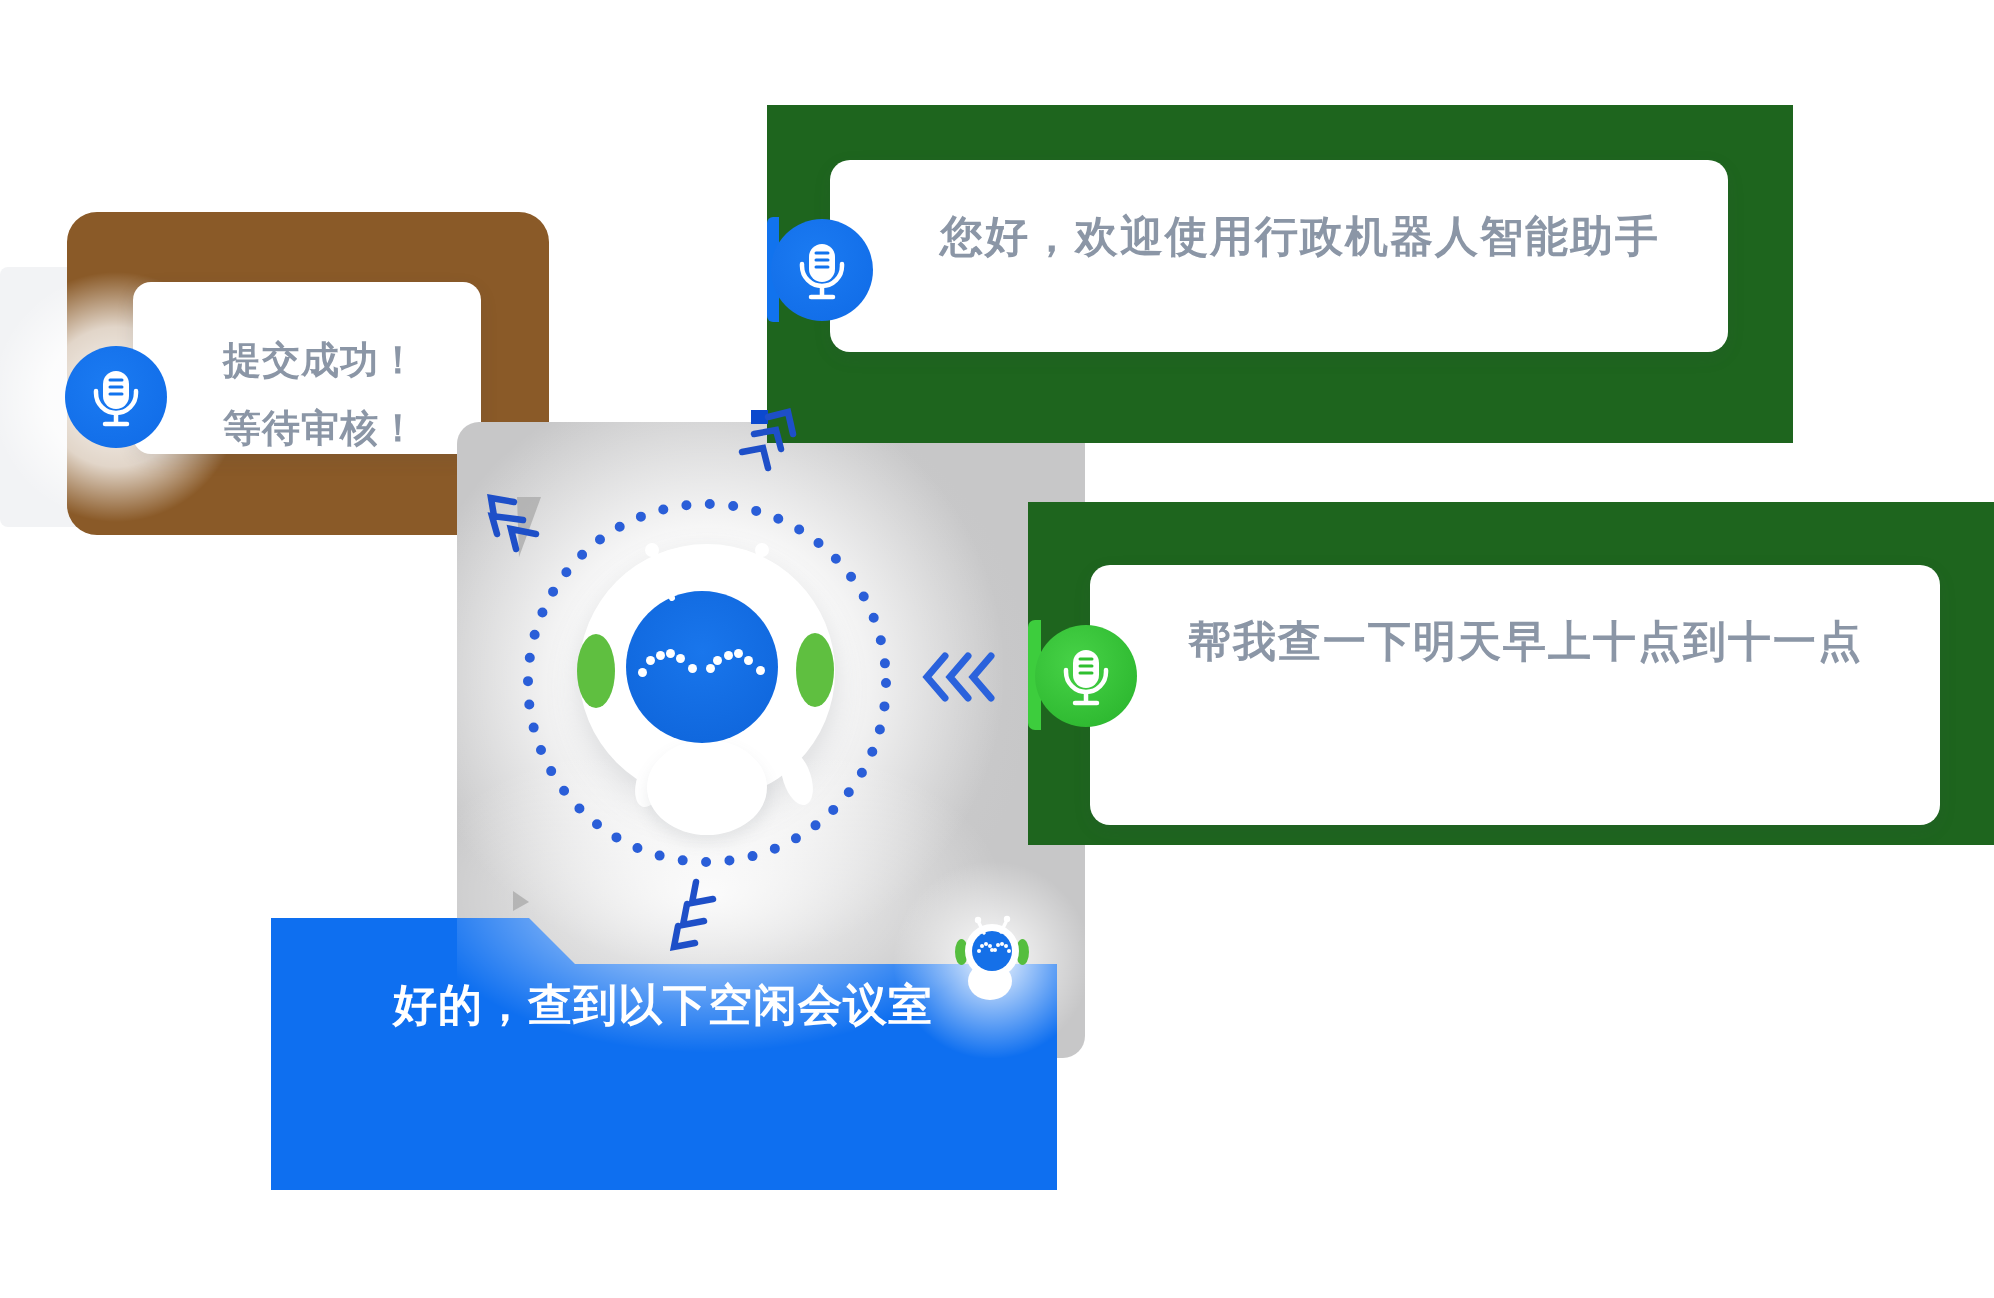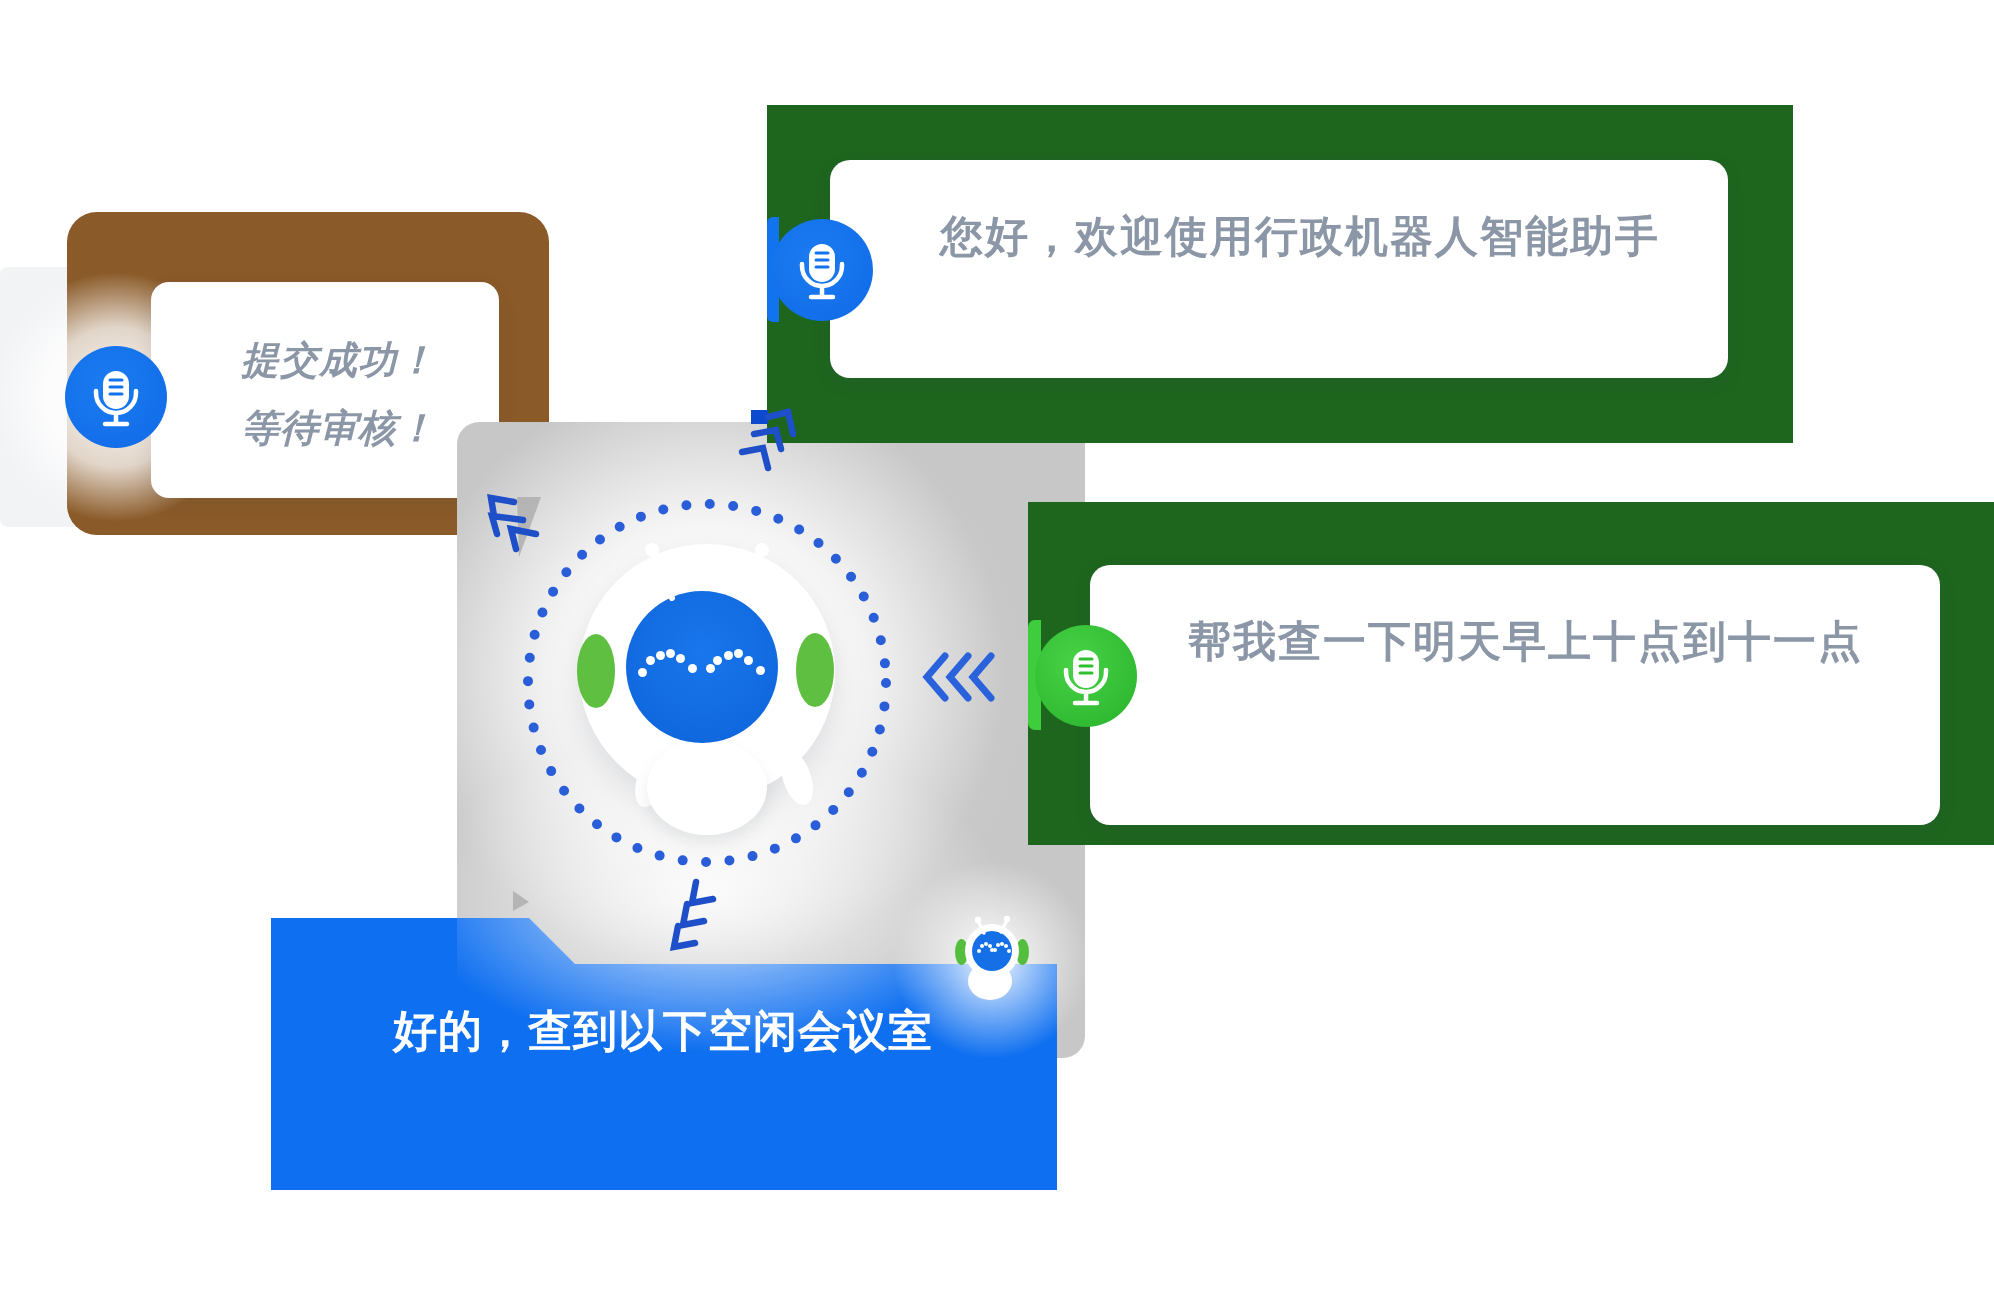--- a/index.html
+++ b/index.html
@@ -6,21 +6,21 @@
   #stage{position:relative;width:1994px;height:1298px;background:#fff;overflow:hidden;
          font-family:"Liberation Sans", sans-serif;}
   .abs{position:absolute;}
   
   .left-square{left:0;top:267px;width:88px;height:260px;background:#F2F3F5;border-radius:8px;}
   
   .brown-rect{left:67px;top:212px;width:482px;height:323px;background:#8A5A28;border-radius:30px;}
   .brown-glow{left:-14px;top:267px;width:260px;height:260px;
     background:radial-gradient(circle, rgba(255,255,255,.96) 0%, rgba(255,255,255,.75) 38%, rgba(255,255,255,0) 68%);}
   .white-card{background:#fff;box-shadow:0 6px 18px rgba(60,70,90,.10);}
-  .brown-card{left:151px;top:282px;width:348px;height:216px;border-radius:18px;font-style:italic;}
+  .brown-card{left:133px;top:282px;width:348px;height:172px;border-radius:18px;}
   .card-text{color:#8B96A6;font-weight:700;letter-spacing:1px;}
   .brown-card .card-text{position:absolute;left:90px;top:44px;font-size:38px;line-height:68px;}
   
   .mic-circle{border-radius:50%;width:102px;height:102px;}
   .mic-blue{background:radial-gradient(circle at 42% 38%, #1B7BF2, #0F6AE6);}
   .mic-green{background:radial-gradient(circle at 40% 36%, #47D247, #27B22A);}
   .mic-brown-pos{left:65px;top:346px;}
   .mic-1-pos{left:771px;top:219px;}
   .mic-2-pos{left:1035px;top:625px;}
   
@@ -31,30 +31,30 @@
   .glow-main{left:-60px;top:-60px;width:620px;height:620px;
     background:radial-gradient(circle, rgba(255,255,255,.97) 0%, rgba(255,255,255,.85) 32%, rgba(255,255,255,0) 68%);}
   .glow-bottom{left:-50px;top:312px;width:600px;height:320px;
     background:radial-gradient(ellipse, rgba(255,255,255,.88) 0%, rgba(255,255,255,0) 70%);}
   .glow-mini{left:435px;top:438px;width:200px;height:200px;
     background:radial-gradient(circle, rgba(255,255,255,.95) 0%, rgba(255,255,255,0) 70%);}
   
   .green-rect{background:#1E651E;}
   .green-1{left:767px;top:105px;width:1026px;height:338px;}
   .green-2{left:1028px;top:502px;width:966px;height:343px;}
-  .bubble-1{left:830px;top:160px;width:898px;height:218px;border-radius:20px;}
+  .bubble-1{left:830px;top:160px;width:898px;height:192px;border-radius:20px;}
   .bubble-2{left:1090px;top:565px;width:850px;height:260px;border-radius:20px;}
   .bubble-1 .card-text{position:absolute;left:110px;top:44px;font-size:43px;line-height:65px;letter-spacing:2px;}
   .bubble-2 .card-text{position:absolute;left:98px;top:45px;font-size:43px;line-height:62px;letter-spacing:2px;}
   .tab-1{left:767px;top:217px;width:12px;height:105px;background:#1173EE;border-radius:6px 0 0 6px;}
   .tab-2{left:1028px;top:620px;width:13px;height:110px;background:#3DCD3D;border-radius:7px 0 0 7px;}
   
   .banner{left:271px;top:918px;width:786px;height:272px;background:#0E6FF0;
     clip-path:polygon(0 0,258px 0,304px 46px,786px 46px,786px 272px,0 272px);}
-  .banner-text{left:393px;top:1004px;font-size:44px;line-height:54px;font-weight:700;color:#fff;letter-spacing:1px;}
+  .banner-text{left:393px;top:978px;font-size:44px;line-height:54px;font-weight:700;color:#fff;letter-spacing:1px;}
   
   .robot-disc{left:579px;top:544px;width:256px;height:256px;background:#fff;border-radius:50%;
     box-shadow:0 16px 34px rgba(100,104,115,.20);}
   .ear{background:#5FBF40;border-radius:50%;}
   .ear-l{left:577px;top:634px;width:38px;height:74px;}
   .ear-r{left:796px;top:633px;width:38px;height:74px;}
   .robot-arm{background:#fff;border-radius:50%;width:28px;height:56px;}
   .arm-l{left:637px;top:752px;transform:rotate(18deg);}
   .arm-r{left:783px;top:750px;transform:rotate(-18deg);}
   .robot-body{left:647px;top:740px;width:120px;height:95px;background:#fff;border-radius:50%;

